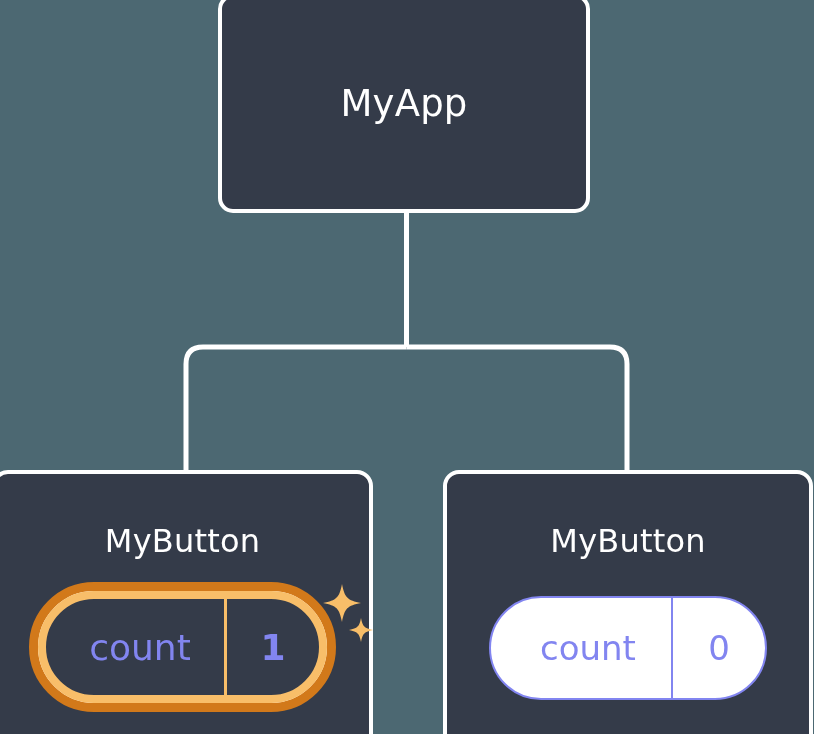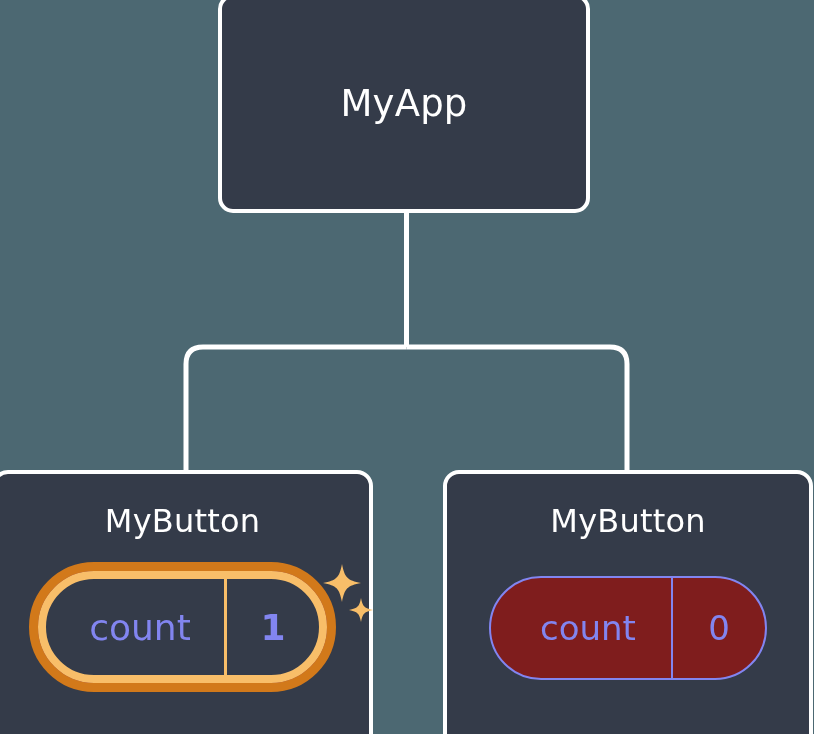--- a/index.html
+++ b/index.html
@@ -70,34 +70,34 @@
   }
   #node-child-1 {
     left: 443px;
     top: 470px;
     width: 370px;
     height: 280px;
     border-radius: 16px;
   }
   .child .node-title {
     font-size: 32px;
-    margin-top: 28px;
+    margin-top: 48px;
   }
 
   
   .pill-wrap {
     position: relative;
     margin-top: 22px;
   }
   .pill {
     position: relative;
     box-sizing: border-box;
     display: flex;
     align-items: stretch;
-    background: #7f1d1d;
+    background: #ffffff;
   }
   .pill-key, .pill-val {
     display: flex;
     align-items: center;
     justify-content: center;
     color: #8285f0;
     white-space: nowrap;
   }
 
   

